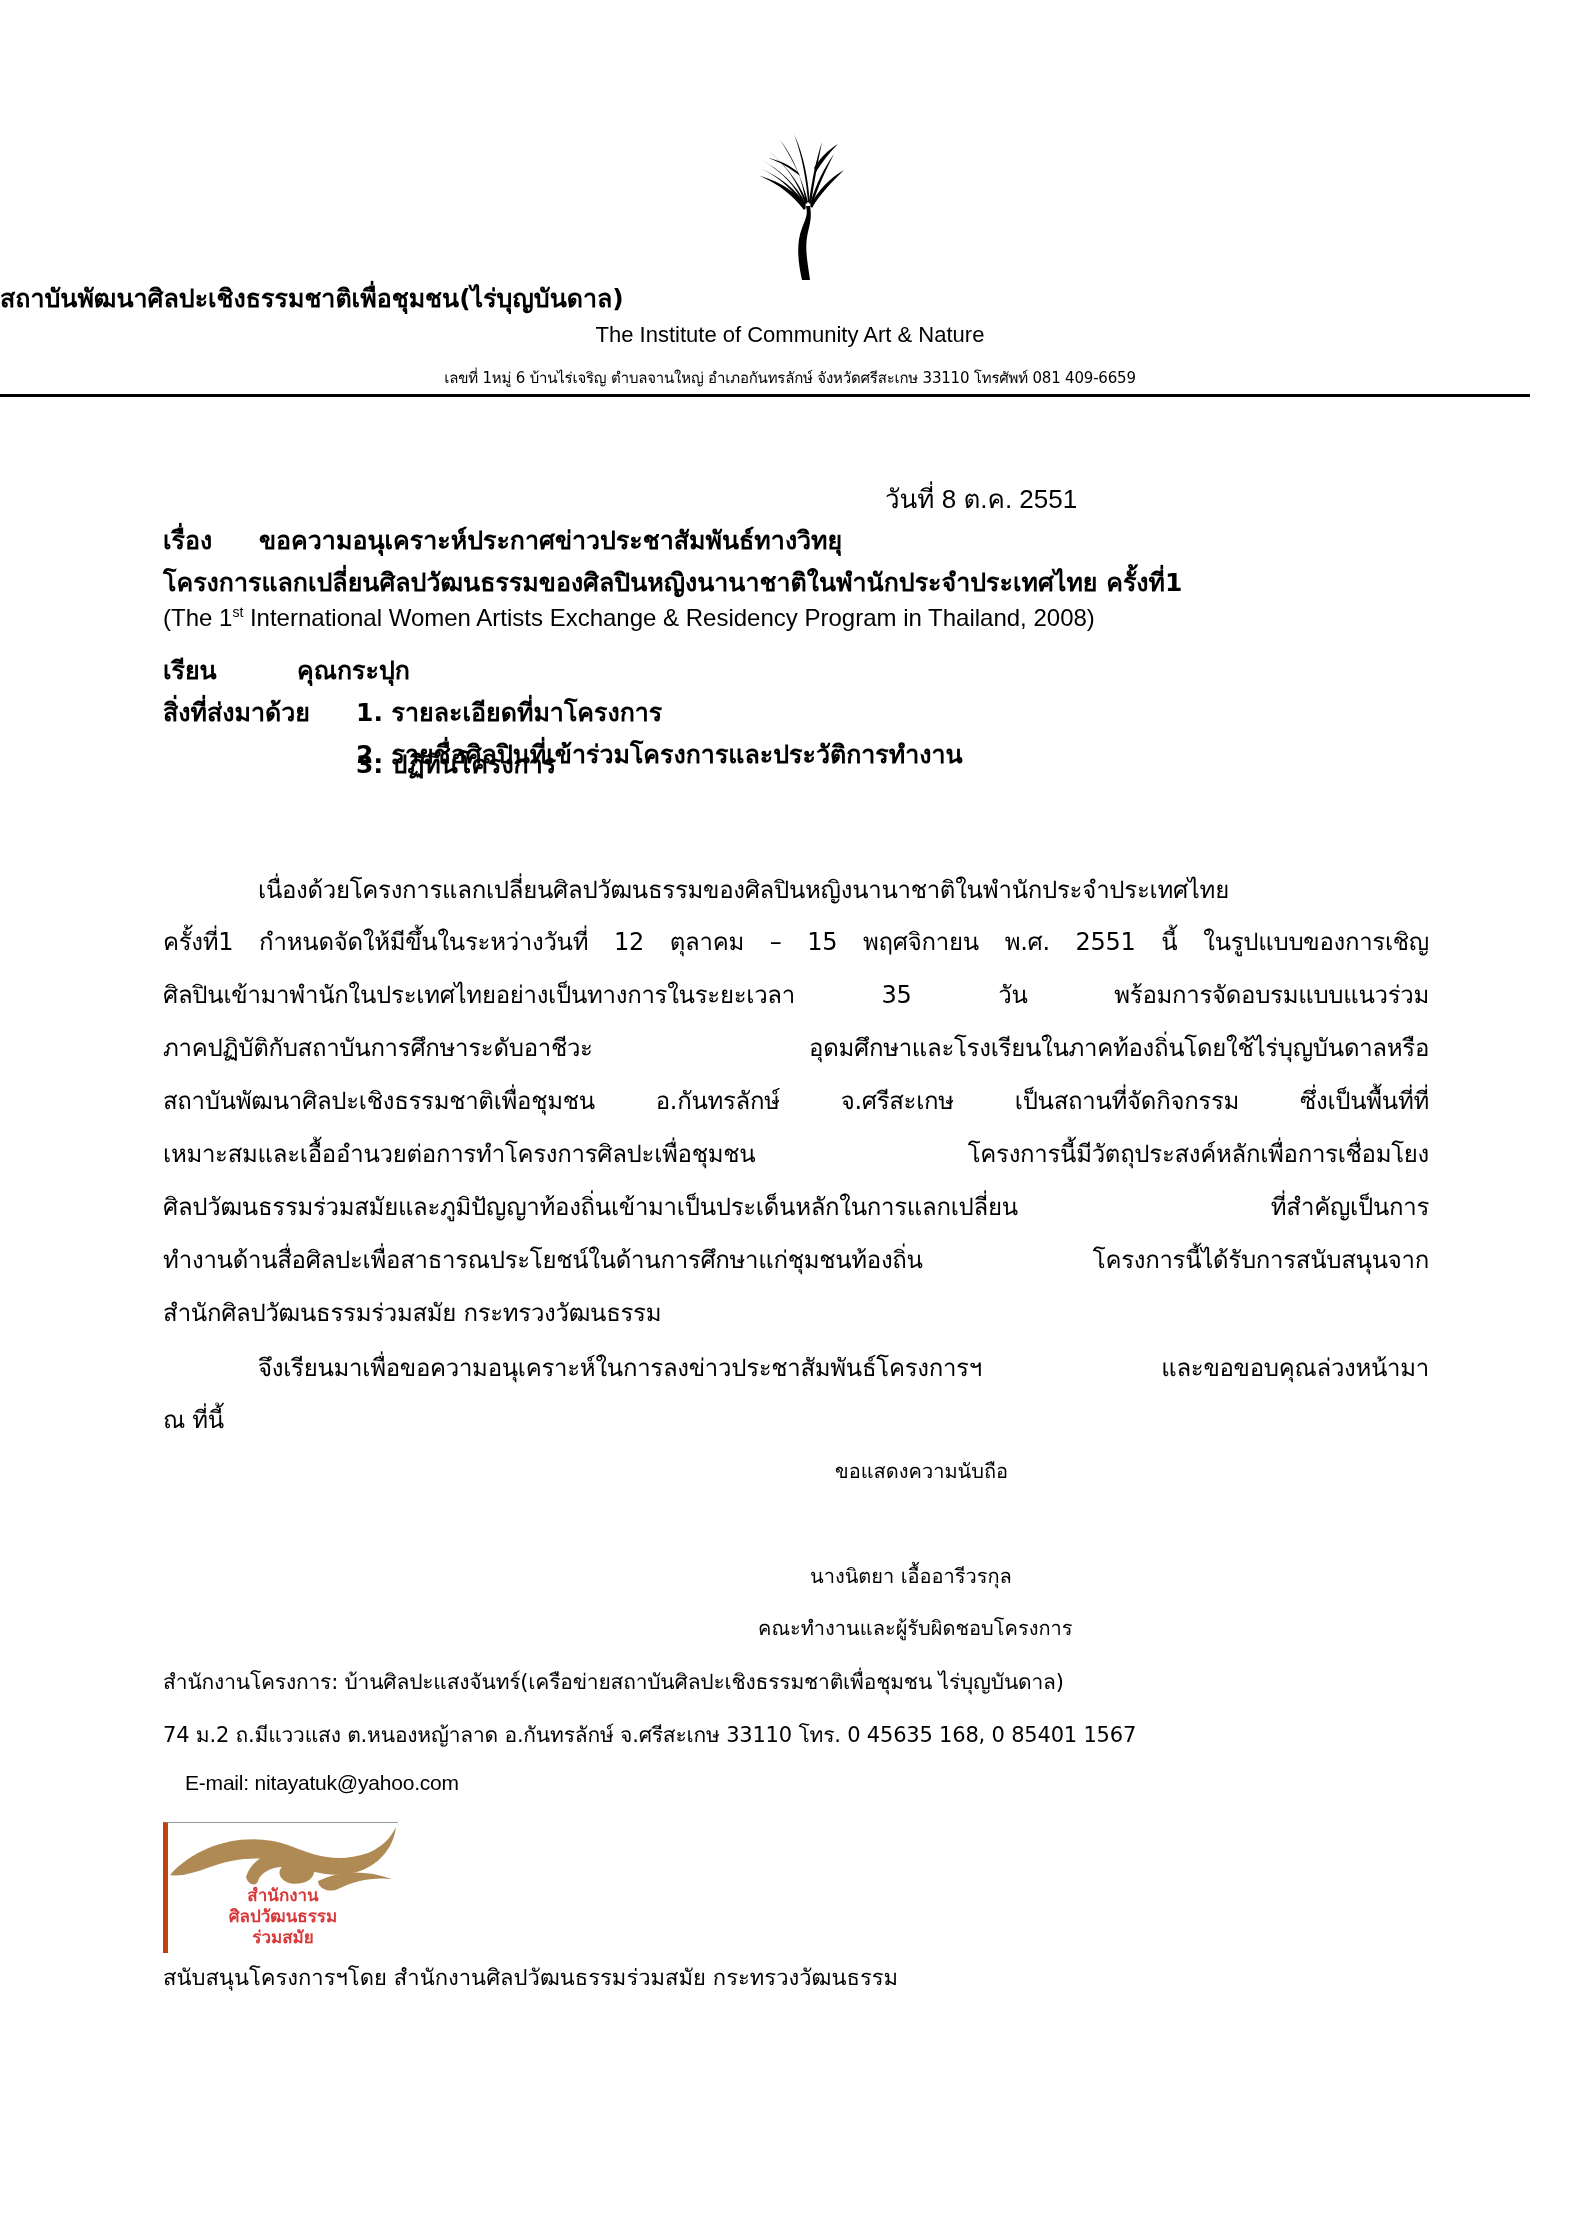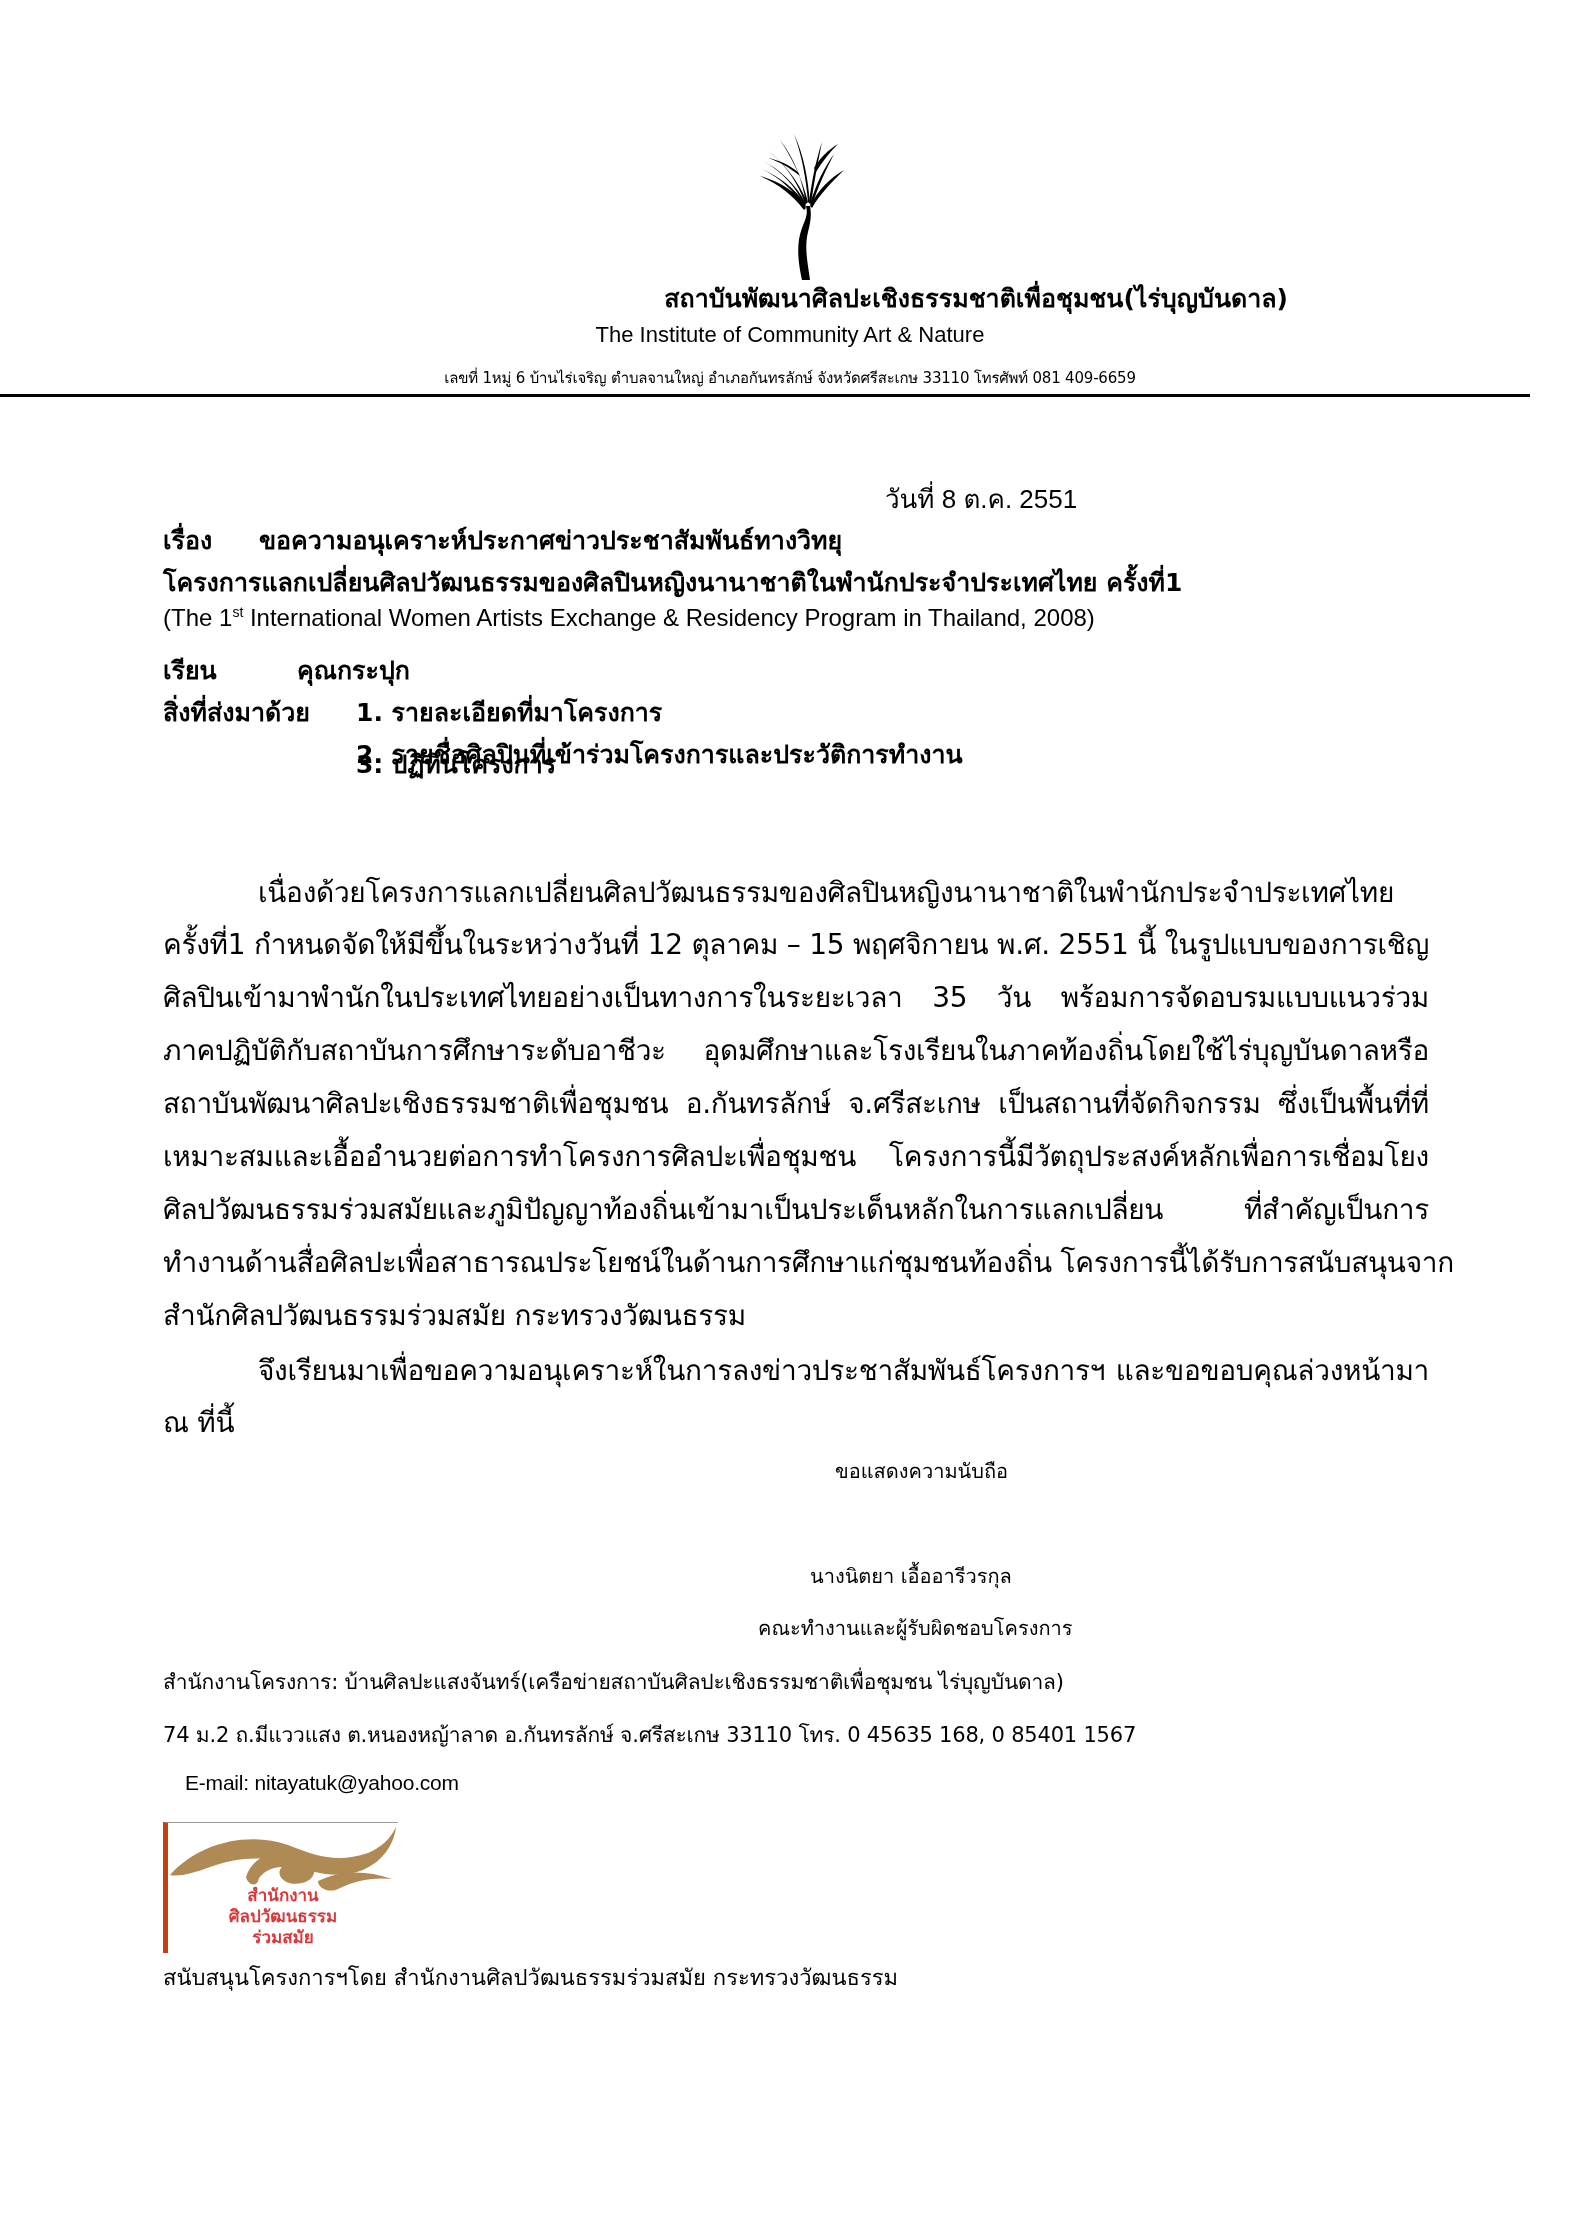--- a/index.html
+++ b/index.html
@@ -16,21 +16,21 @@
       color: #000000;
     }
     .abs { position: absolute; }
 
     
     .logo-palm {
       left: 758px; top: 132px; width: 90px; height: 150px;
     }
     .org-th {
       left: 0; width: 1288px; top: 278px;
-      text-align: right;
+      text-align: left;
       font-size: 25px; font-weight: bold;
       letter-spacing: 0px;
     }
     .org-en {
       left: 0; width: 1580px; top: 322px;
       text-align: center;
       font-family: "Liberation Sans", sans-serif;
       font-size: 22px;
     }
     .org-addr {
@@ -73,21 +73,21 @@
     .subj-4 .lbl { width: 134px; }
     .subj-5 { top: 692px; }
     .subj-5 .lbl { width: 193px; }
     .encl-item { left: 356px; font-size: 25px; font-weight: bold; white-space: nowrap; }
     .encl-2 { top: 734px; }
     .encl-3 { top: 744px; }
 
     
     .body-line {
       left: 163px; width: 1266px;
-      font-size: 28px;
+      font-size: 24px;
       white-space: nowrap;
       text-align: justify;
       text-align-last: justify;
       letter-spacing: -0.3px;
     }
     .body-line.indent { left: 258px; width: 1171px; }
     .body-line.noj { text-align-last: left; }
 
     
     .closing {

